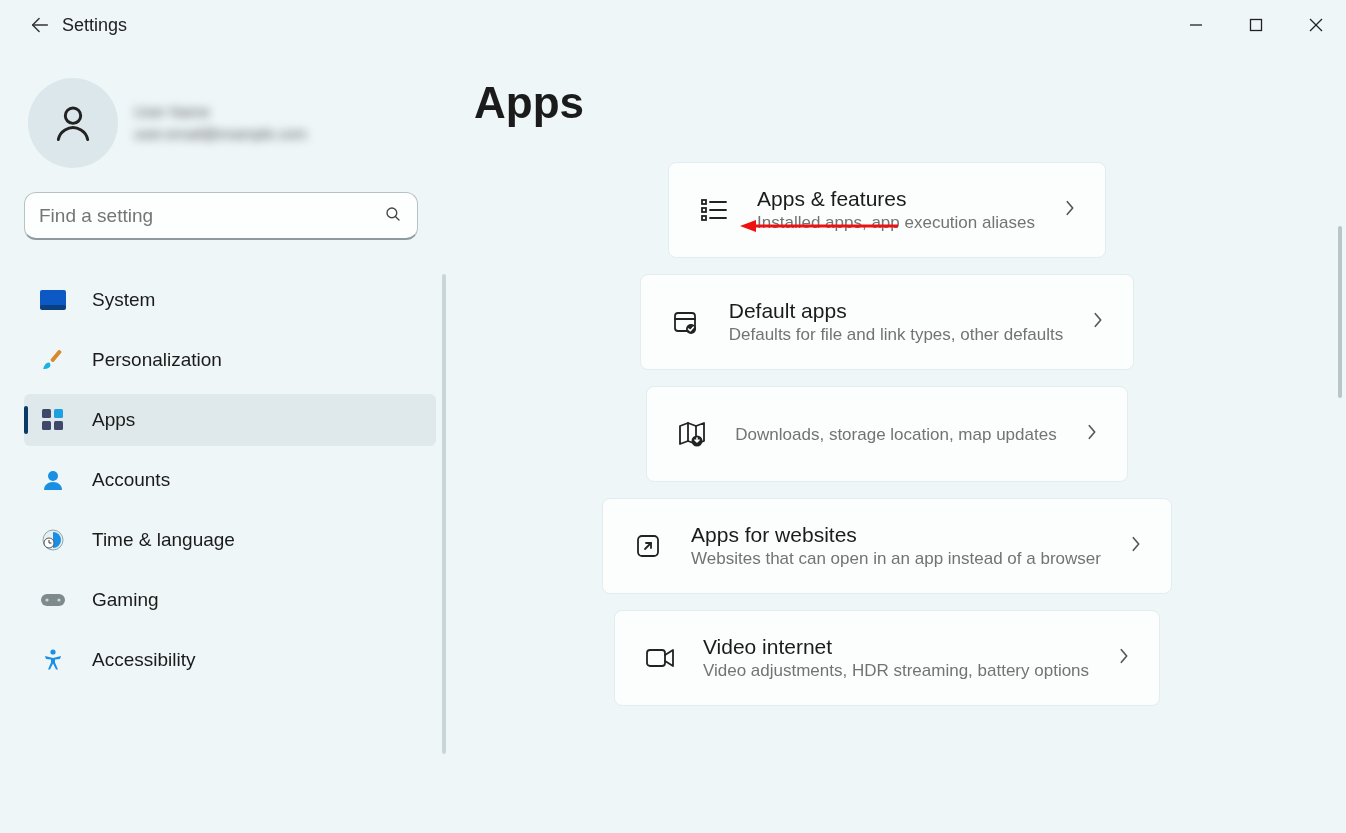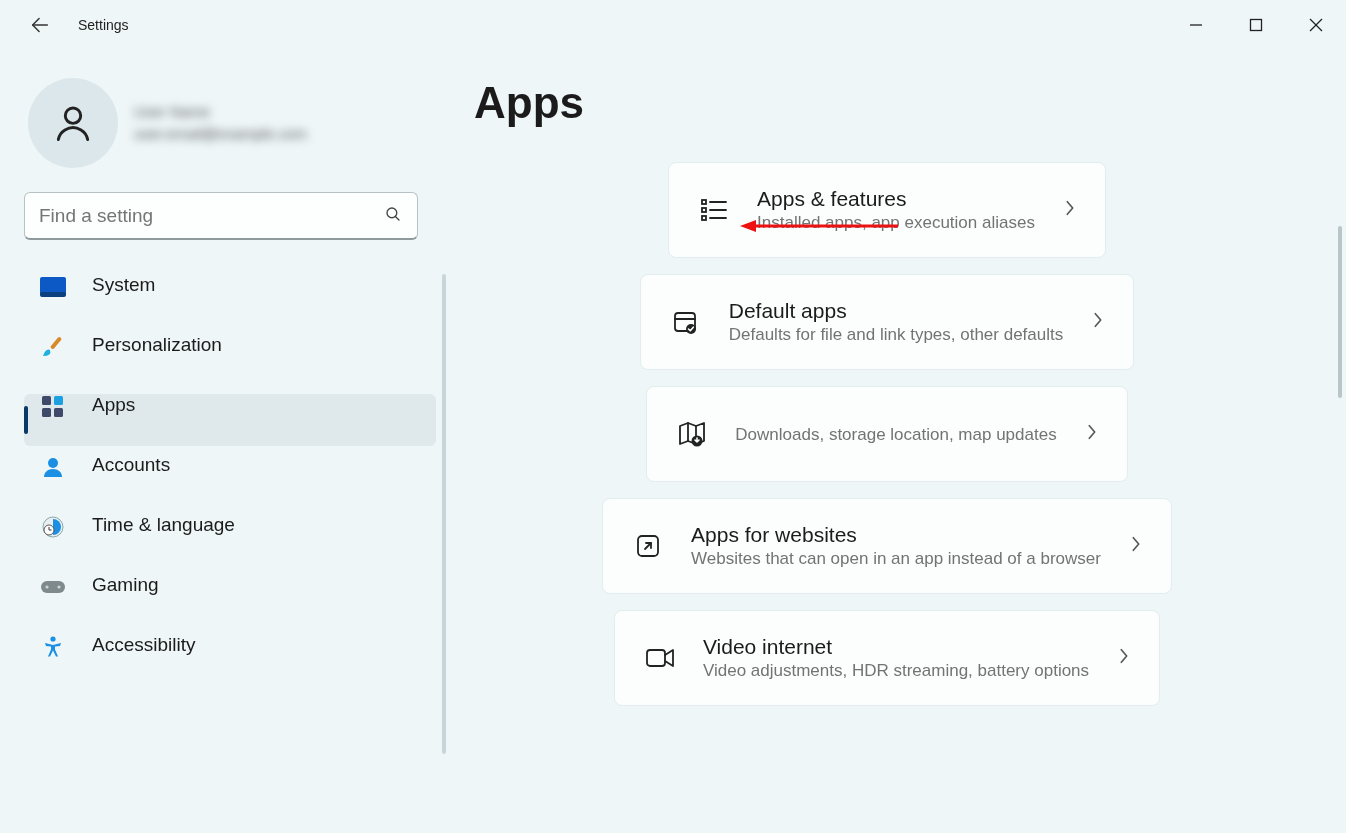--- a/index.html
+++ b/index.html
@@ -20,22 +20,22 @@
     align-items:center;
     padding:0 0 0 24px;
     position:relative;
   }
   .back-btn {
     width:32px; height:32px;
     display:flex; align-items:center; justify-content:center;
     color:#333;
   }
   .titlebar .app-title {
-    margin-left:22px;
-    font-size:14px;
+    margin-left:6px;
+    font-size:18px;
     color:#222;
     font-weight:400;
   }
   .win-controls {
     position:absolute;
     right:0; top:0;
     display:flex;
     height:50px;
   }
   .win-btn {
@@ -84,39 +84,40 @@
 
   
   .search-wrap {
     position:relative;
     width:394px;
     margin-bottom:34px;
   }
   .search-input {
     width:100%;
     height:48px;
-    border-radius:6px;
+    border-radius:12px;
     border:1px solid #b7c2c4;
     border-bottom:2px solid #8f9a9c;
     background:#fdfefe;
     font-size:19px;
     padding:0 48px 0 14px;
     outline:none;
     color:#333;
   }
   .search-icon {
     position:absolute;
     right:16px; top:50%; transform:translateY(-50%);
     color:#444;
   }
 
   
   .nav { position:relative; }
   .nav-item {
     display:flex;
+    align-items:center;
     gap:26px;
     height:52px;
     padding:0 0 0 16px;
     border-radius:6px;
     font-size:19px;
     color:#1b1b1b;
     cursor:default;
     position:relative;
     margin-bottom:8px;
   }

